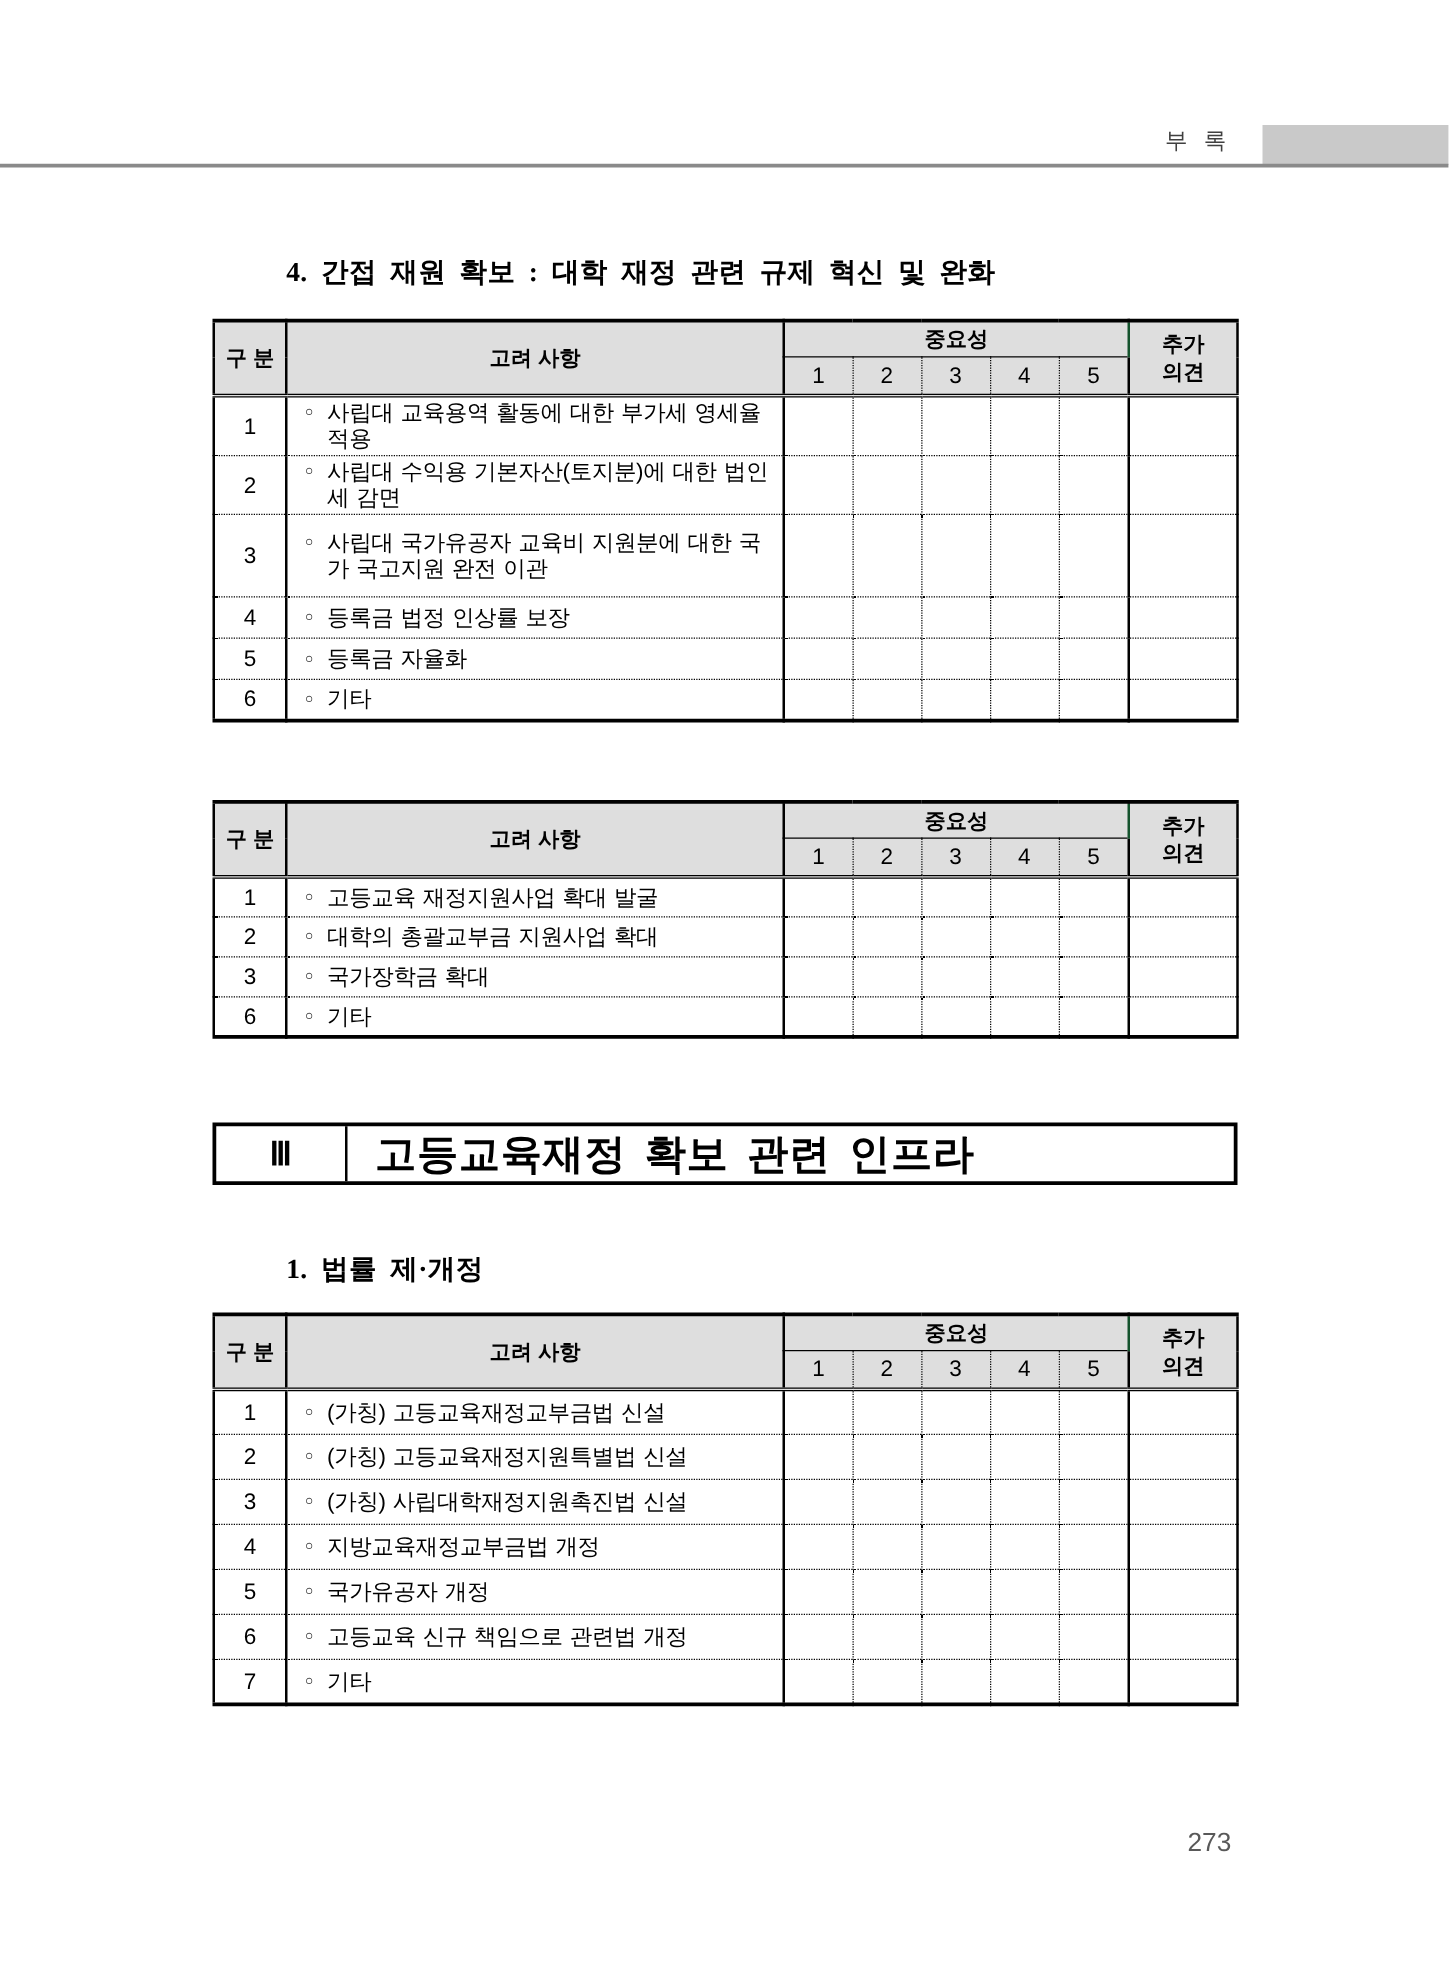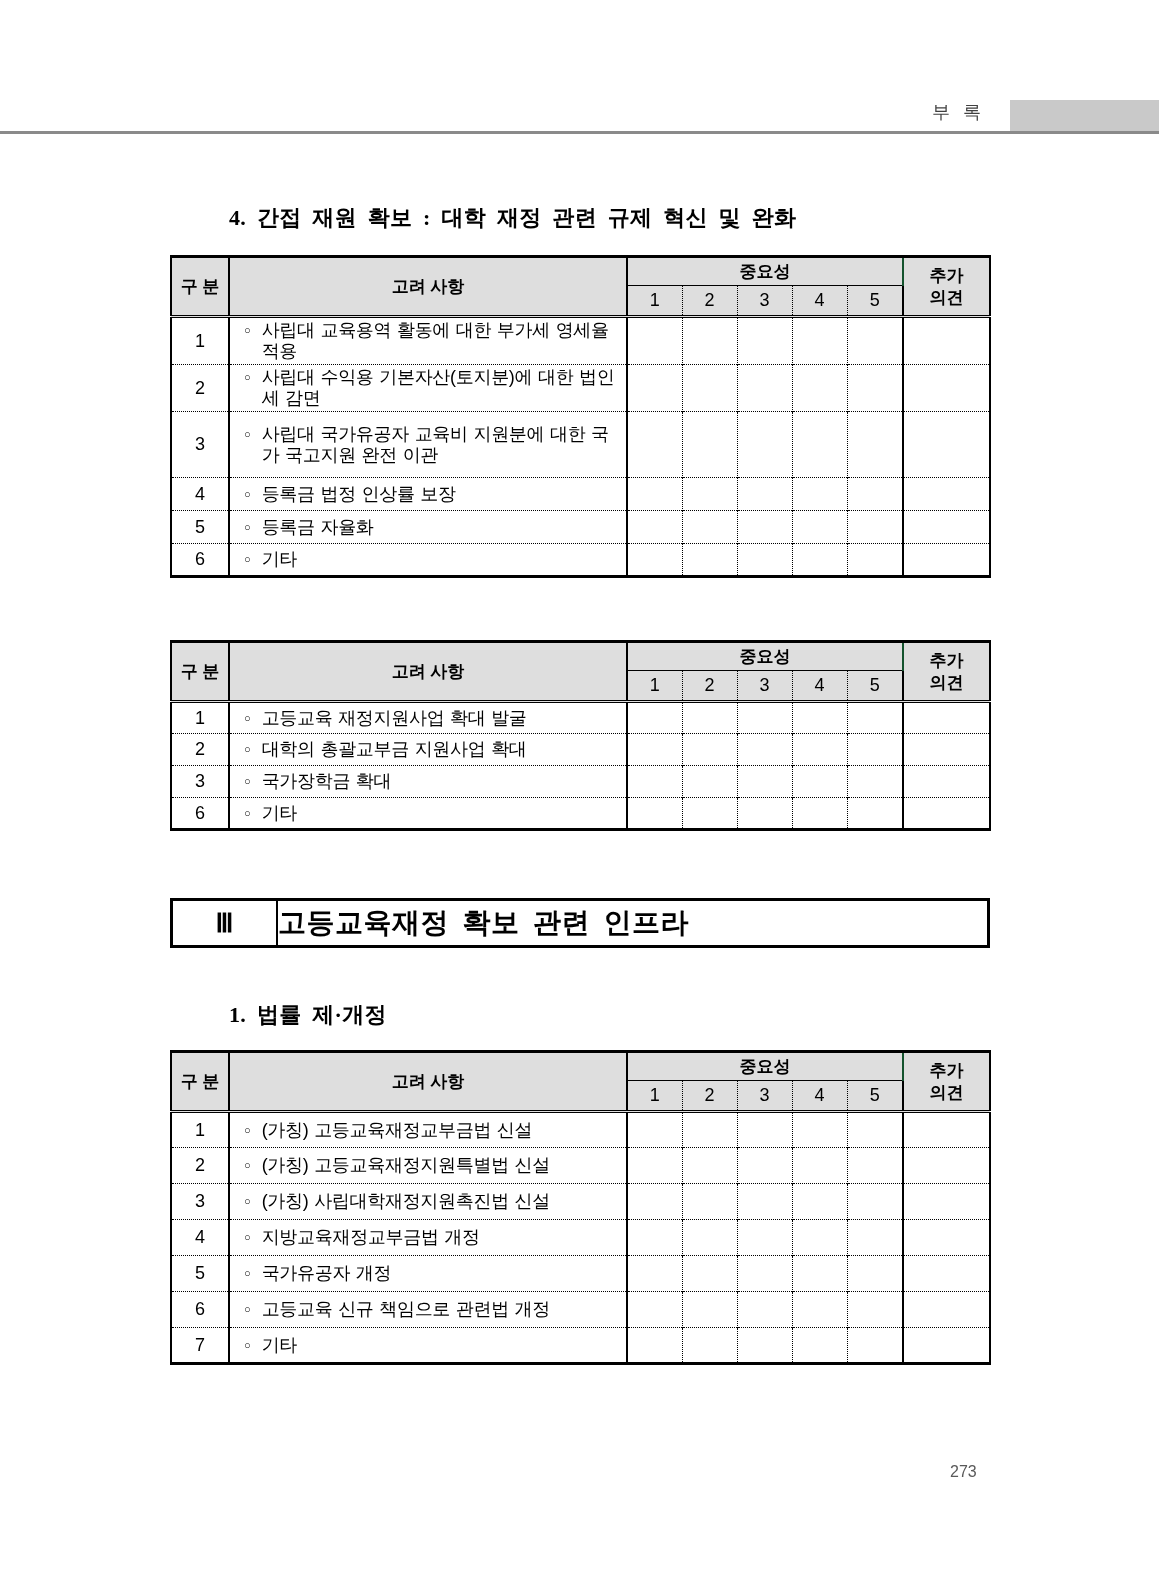--- a/index.html
+++ b/index.html
@@ -40,22 +40,22 @@
   .chapter-box {
     position:absolute; top:898px; left:170px; width:820px; height:50px;
     border:3px solid #000; display:flex; align-items:stretch; background:#fff;
   }
   .chapter-no {
     flex:0 0 105px; display:flex; align-items:center; justify-content:center;
     border-right:2px solid #000;
     font-family:"Liberation Serif", serif; font-weight:bold; font-size:26px;
   }
   .chapter-title {
-    flex:1; display:flex; align-items:center; 
-    font-family:"Liberation Serif", serif; font-weight:bold; font-size:28px;
+    flex:1; display:flex; align-items:center; padding-left:22px;
+    font-family:"Liberation Serif", serif; font-weight:bold; font-size:33px;
     word-spacing:6px; letter-spacing:0.5px;border-radius:16px;
   }
 
   
   table.survey {
     position:absolute; left:170px; width:820px;
     border-collapse:collapse; table-layout:fixed;
     border:2px solid #000; border-top-width:3px; border-bottom-width:3px;
     font-family:"Liberation Sans", sans-serif;
   }
@@ -103,21 +103,21 @@
     color:#000;
   }
   .itemtxt {
     font-size:18px; line-height:21px; letter-spacing:-0.3px;
     word-spacing:1px;
   }
 
   
   .folio {
     position:absolute; top:1463px; left:950px;
-    font-size:16px; color:#595959; font-family:"Liberation Sans", sans-serif;
+    font-size:21px; color:#595959; font-family:"Liberation Sans", sans-serif;
   }
 </style>
 </head>
 <body>
 
 <div class="page">
 
   <div class="runhead-label">부 록</div>
   <div class="runhead-box"></div>
   <div class="runhead-rule"></div>

